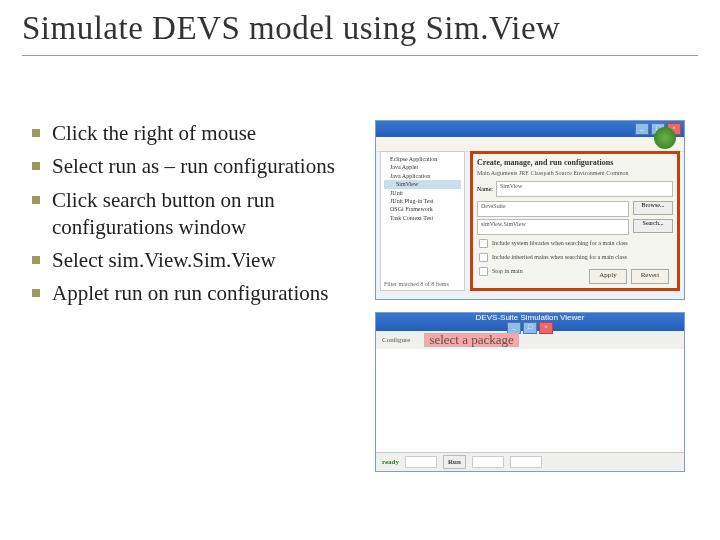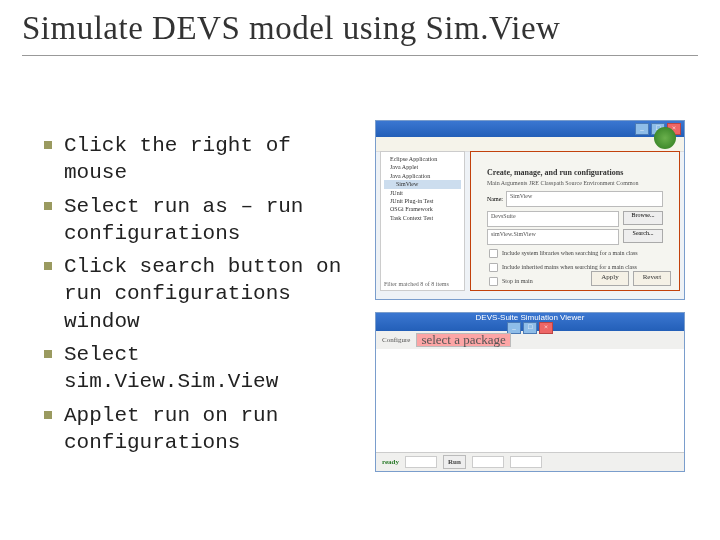--- a/index.html
+++ b/index.html
@@ -35,22 +35,21 @@
 }
 .content {
   position: absolute;
   top: 120px;
   left: 20px;
   width: 340px;
 }
 .bullet-list {
   list-style: none;
   padding: 0;
-  margin: 12px;
-  font-family: Liberation Mono, monospace;
+  margin: 0;
 }
 .bullet-list li {
   position: relative;
   padding-left: 32px;
   margin-bottom: 6px;
   font-size: 21px;
   line-height: 1.3;
   color: #222;
 }
 .bullet-list li::before {
@@ -114,23 +113,23 @@
   line-height: 1.4;
 }
 .sc1-left .tree-item { padding-left: 6px; }
 .sc1-right {
   position: absolute;
   top: 30px;
   left: 94px;
   right: 4px;
   height: 140px;
   background: #f5f5f0;
-  border: 1px solid #c2410c;
+  border: 3px solid #c2410c;
   box-sizing: border-box;
-  padding: 16px;
+  padding: 4px;
 }
 .sc1-hdr {
   font-size: 8px;
   color: #333;
   margin-bottom: 3px;
   font-weight: bold;
 }
 .sc1-field {
   height: 12px;
   background: #fff;
@@ -200,21 +199,21 @@
   font-family: Tahoma, sans-serif;
 }
 .sc2-controls { display: flex; gap: 2px; }
 .sc2-toolbar {
   height: 18px;
   background: #f0f0ee;
   border-bottom: 1px solid #ccc;
   display: flex;
   align-items: center;
   padding: 0 6px;
-  gap: 6px;
+  gap: 14px;
   font-size: 7px;
   color: #555;
 }
 .sc2-dropdown {
   border: 1px solid #bbb;
   background: #fca5a5;
   padding: 0 4px;
   height: 12px;
   font-size: 13px;
   line-height: 12px;

